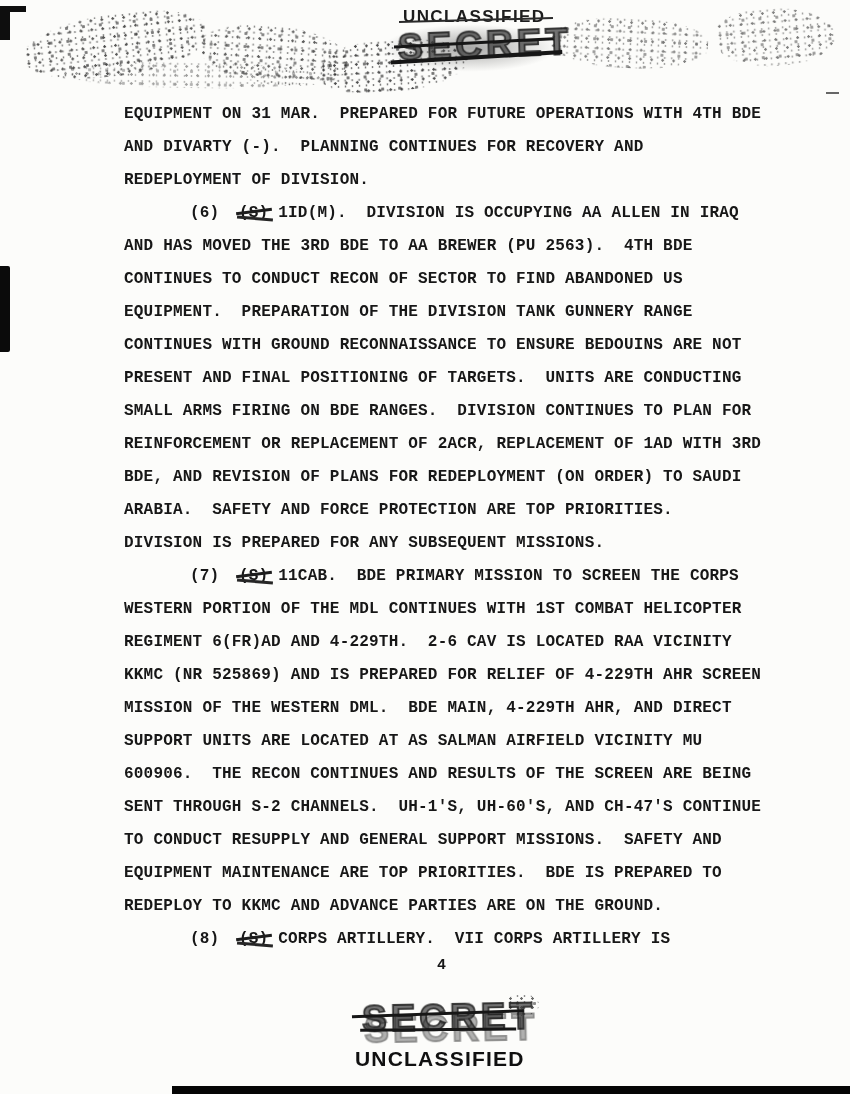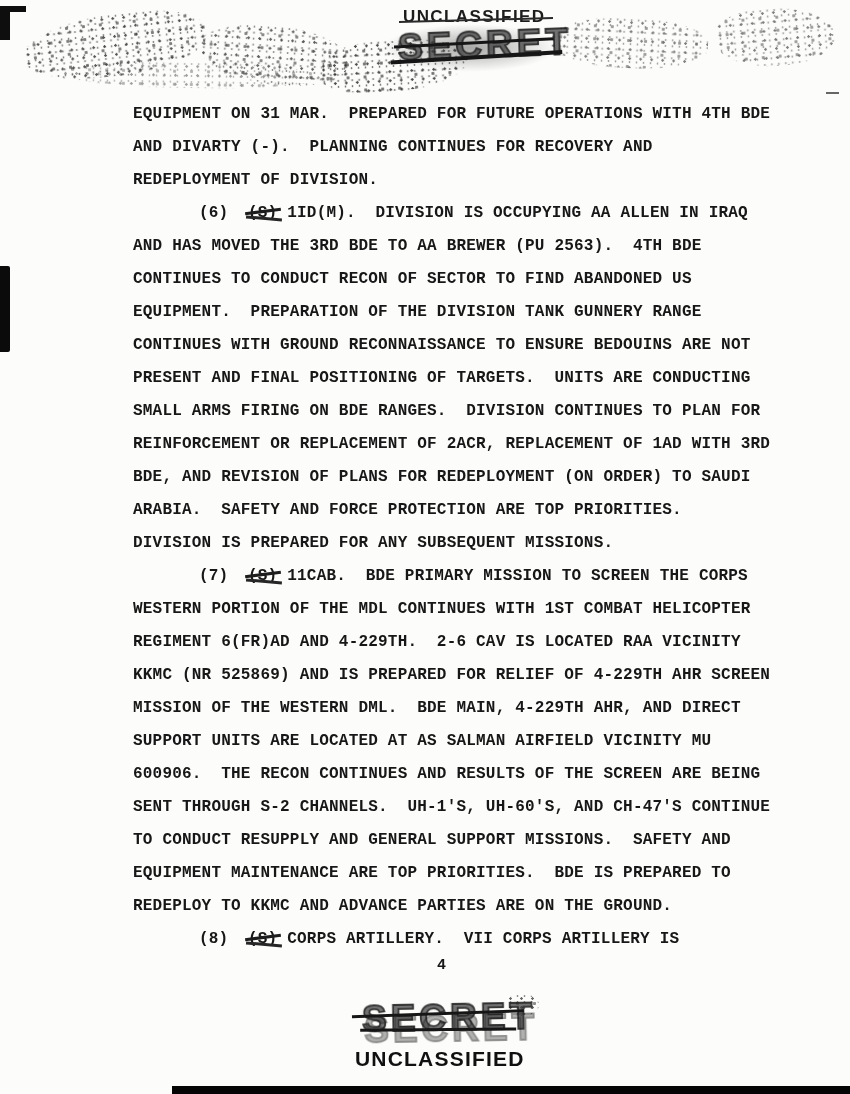--- a/index.html
+++ b/index.html
@@ -8,21 +8,21 @@
     background: #ffffff;
     font-family: "Liberation Sans", sans-serif;
   }
   .page {
     position: relative; width: 850px; height: 1094px;
     background: #fcfcfa; overflow: hidden;
   }
 
   
   .doc-body {
-    position: absolute; left: 133px; top: 98px; width: 680px;
+    position: absolute; left: 124px; top: 98px; width: 680px;
     font-family: "Liberation Mono", "DejaVu Sans Mono", monospace;
     font-size: 16px; font-weight: bold; line-height: 33px;
     letter-spacing: 0.2px; color: #171717; white-space: pre;
   }
   .doc-line { height: 33px; }
   .doc-line.indent { padding-left: 66px; }
 
   
   .struck-marking { position: relative; display: inline-block; }
   .struck-marking::before {

